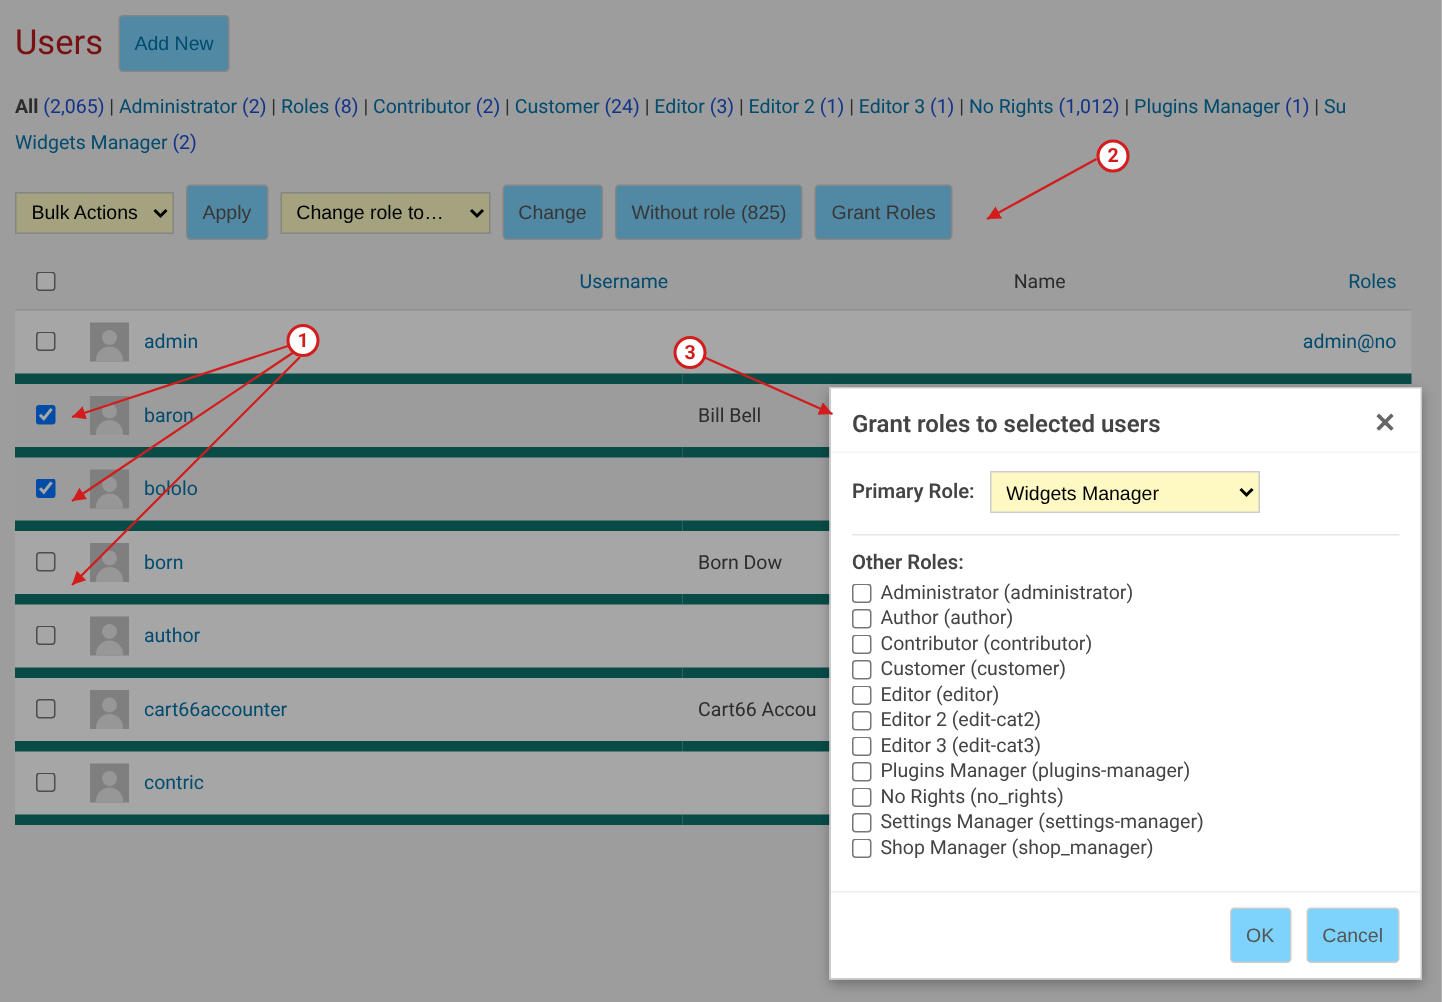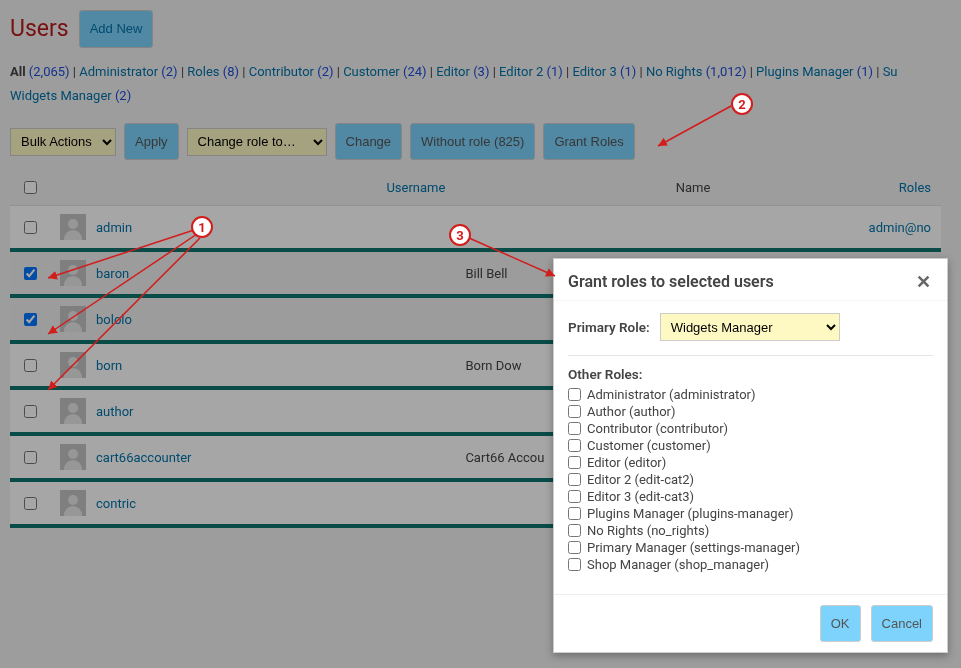--- a/index.html
+++ b/index.html
@@ -32,21 +32,21 @@
   .filters { padding: 6px 0 14px 0; line-height: 1.9; }
   .filters a { color:#0073aa; text-decoration:none; }
   .filters span.count { color:#1d4ed8; }
   .filters .filter-item { white-space: nowrap; }
   .action-row { display:flex; align-items:center; gap:8px; margin-bottom:10px;}
   select { border:1px solid #ccc; background:#fef9c3; padding:4px 6px; font-size:13px; height:28px;}
   .tbl { width:100%; border-collapse:collapse; }
   .tbl th { text-align:right; font-weight:400; padding:8px 10px; border-bottom:1px solid #e1e1e1;}
   .tbl th a, .tbl td a { color:#0073aa; text-decoration:none;}
   .tbl th.cb, .tbl td.cb { width:30px; text-align:center;}
-  .tbl td { padding:8px 10px; border-bottom:4px solid #0f766e; background:#fff; vertical-align:middle;}
+  .tbl td { padding:8px 10px; border-bottom:7px solid #0f766e; background:#fff; vertical-align:middle;}
   .tbl tr.sel td { background:#f0f0f0;}
   .avatar {
     width:26px; height:26px;
     background:#c4c4c4;
     display:inline-block;
     vertical-align:middle;
     position:relative;
     margin-right:10px;
   }
   .avatar::before {
@@ -307,21 +307,21 @@
         <div class="role-item">
           <input type="checkbox" style="">
           <span>Plugins Manager (plugins-manager)</span>
         </div>
         <div class="role-item">
           <input type="checkbox" style="">
           <span>No Rights (no_rights)</span>
         </div>
         <div class="role-item">
           <input type="checkbox" style="">
-          <span>Primary Manager (settings-manager)</span>
+          <span>Settings Manager (settings-manager)</span>
         </div>
         <div class="role-item">
           <input type="checkbox" style="">
           <span>Shop Manager (shop_manager)</span>
         </div>
       </div>
   </div>
   <div class="dlg-foot">
     <button class="btn">OK</button>
     <button class="btn">Cancel</button>

